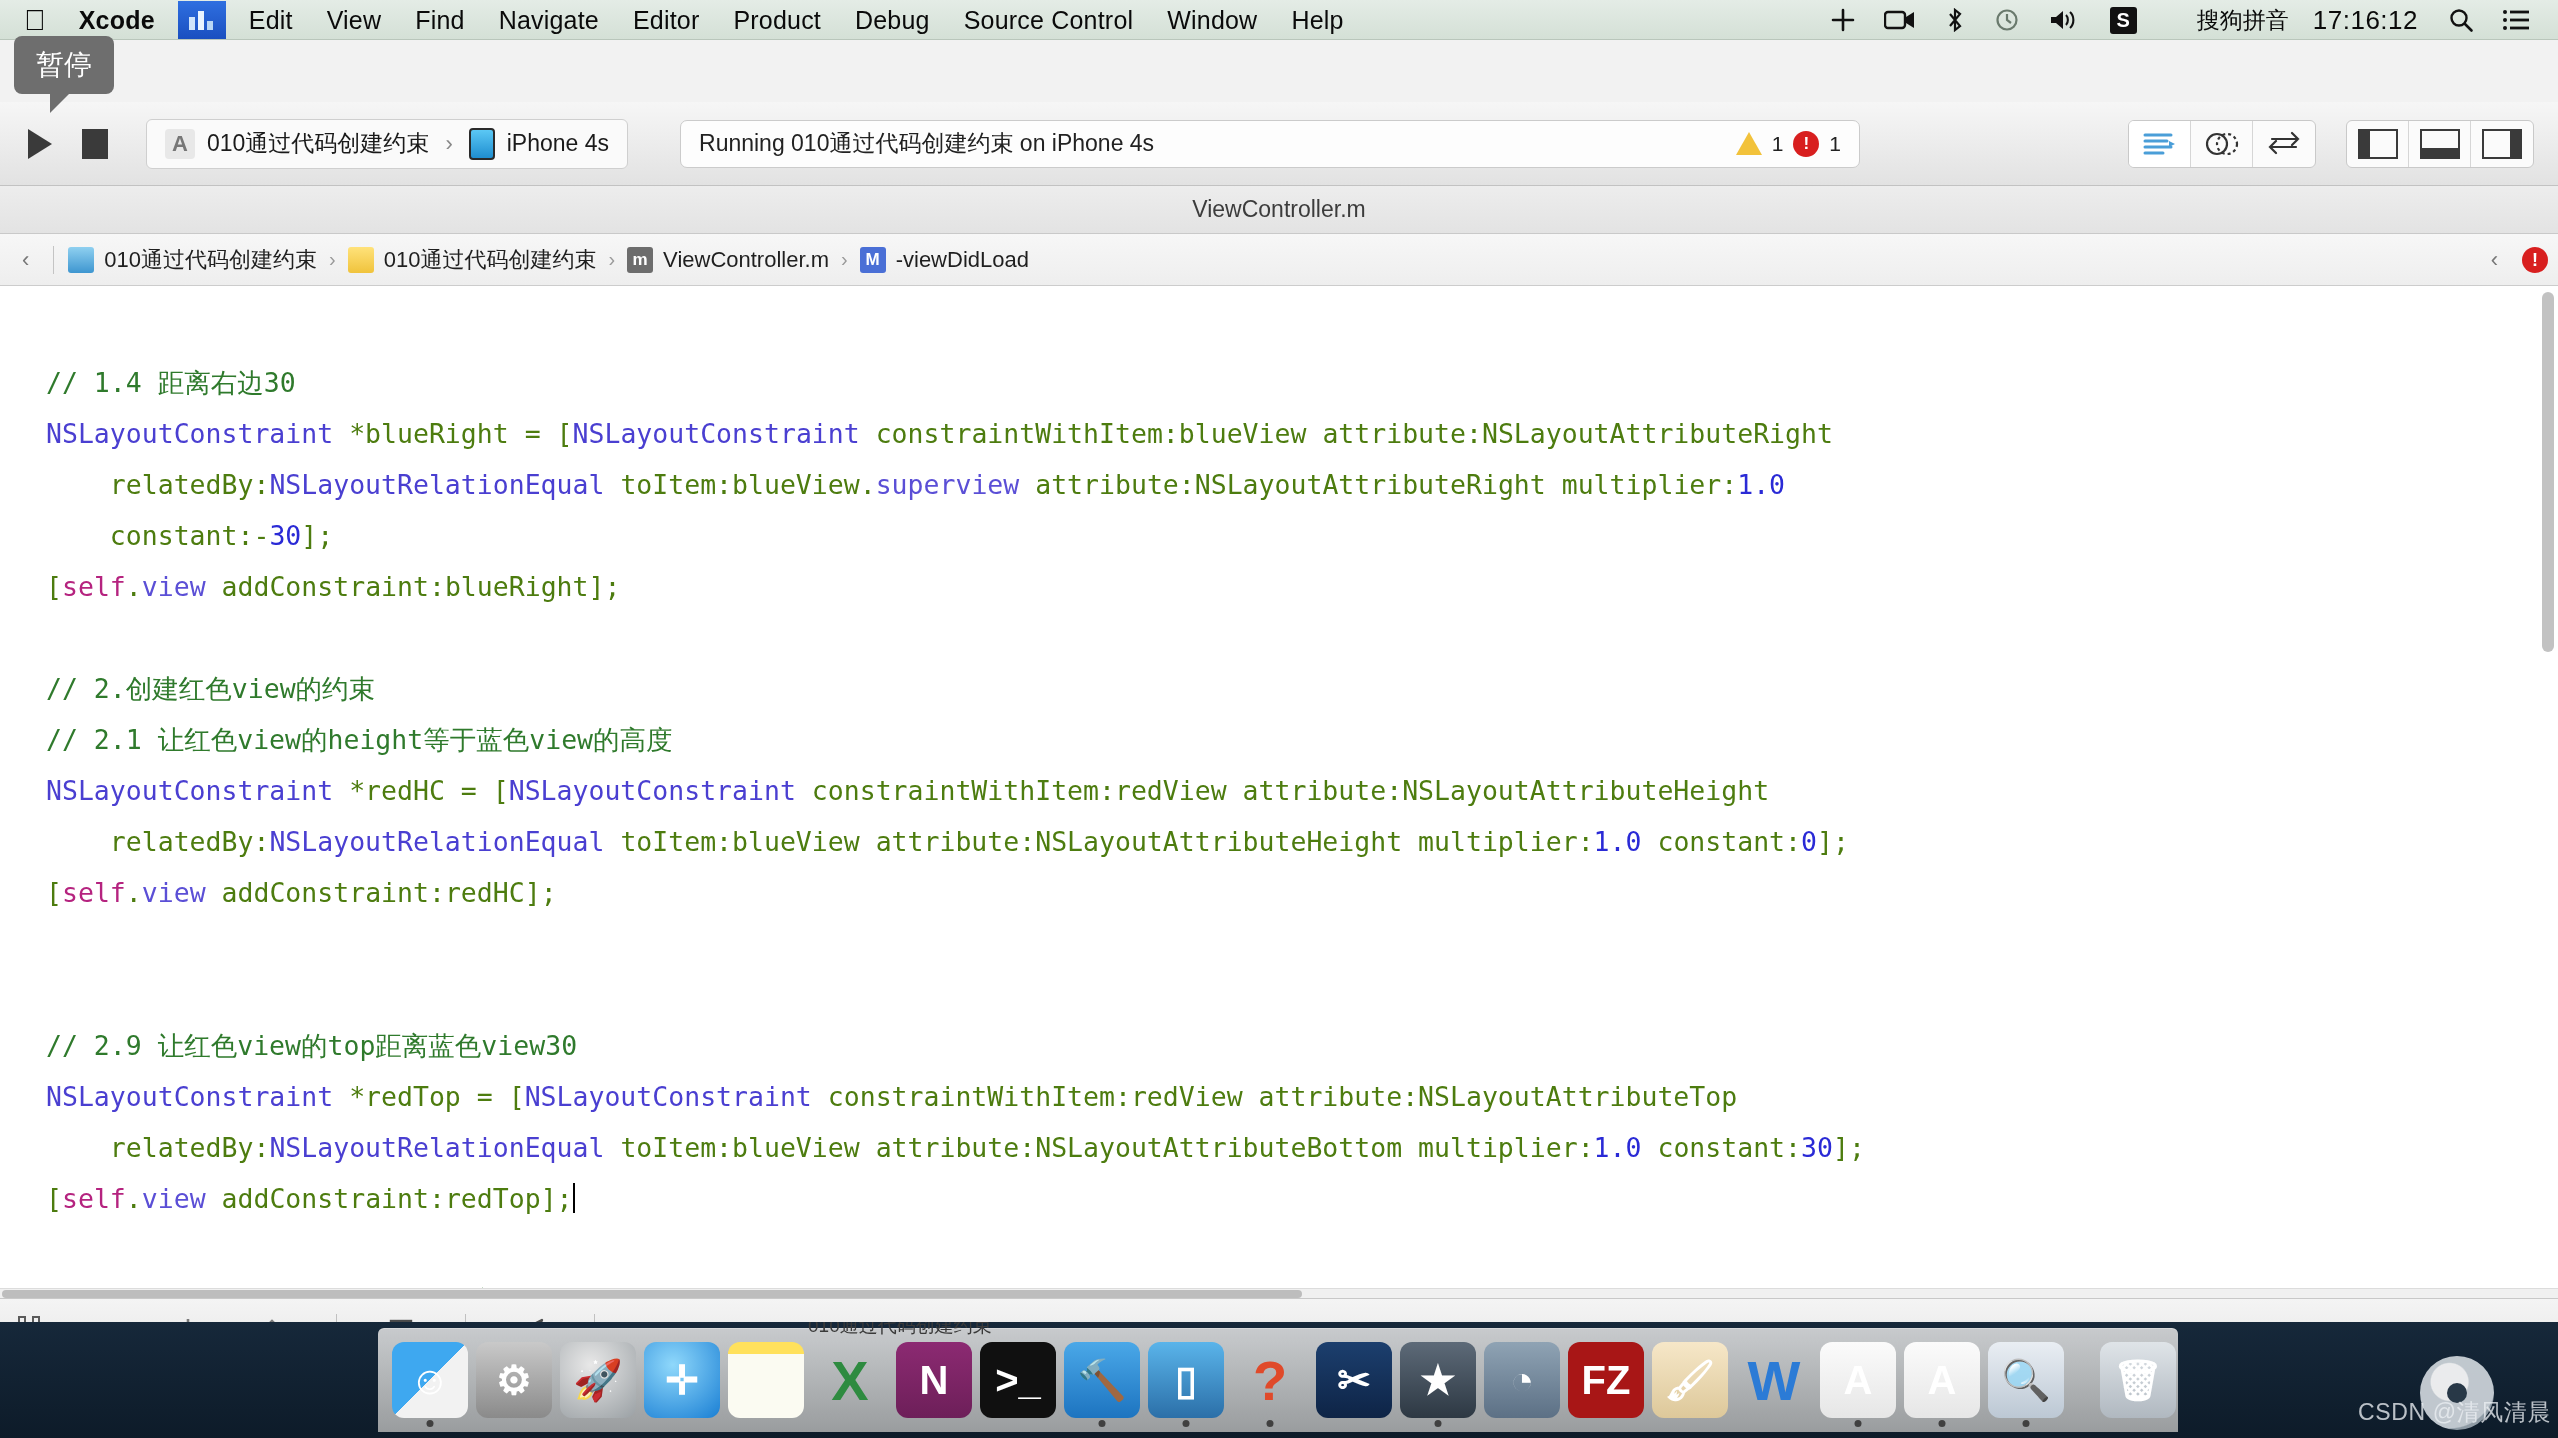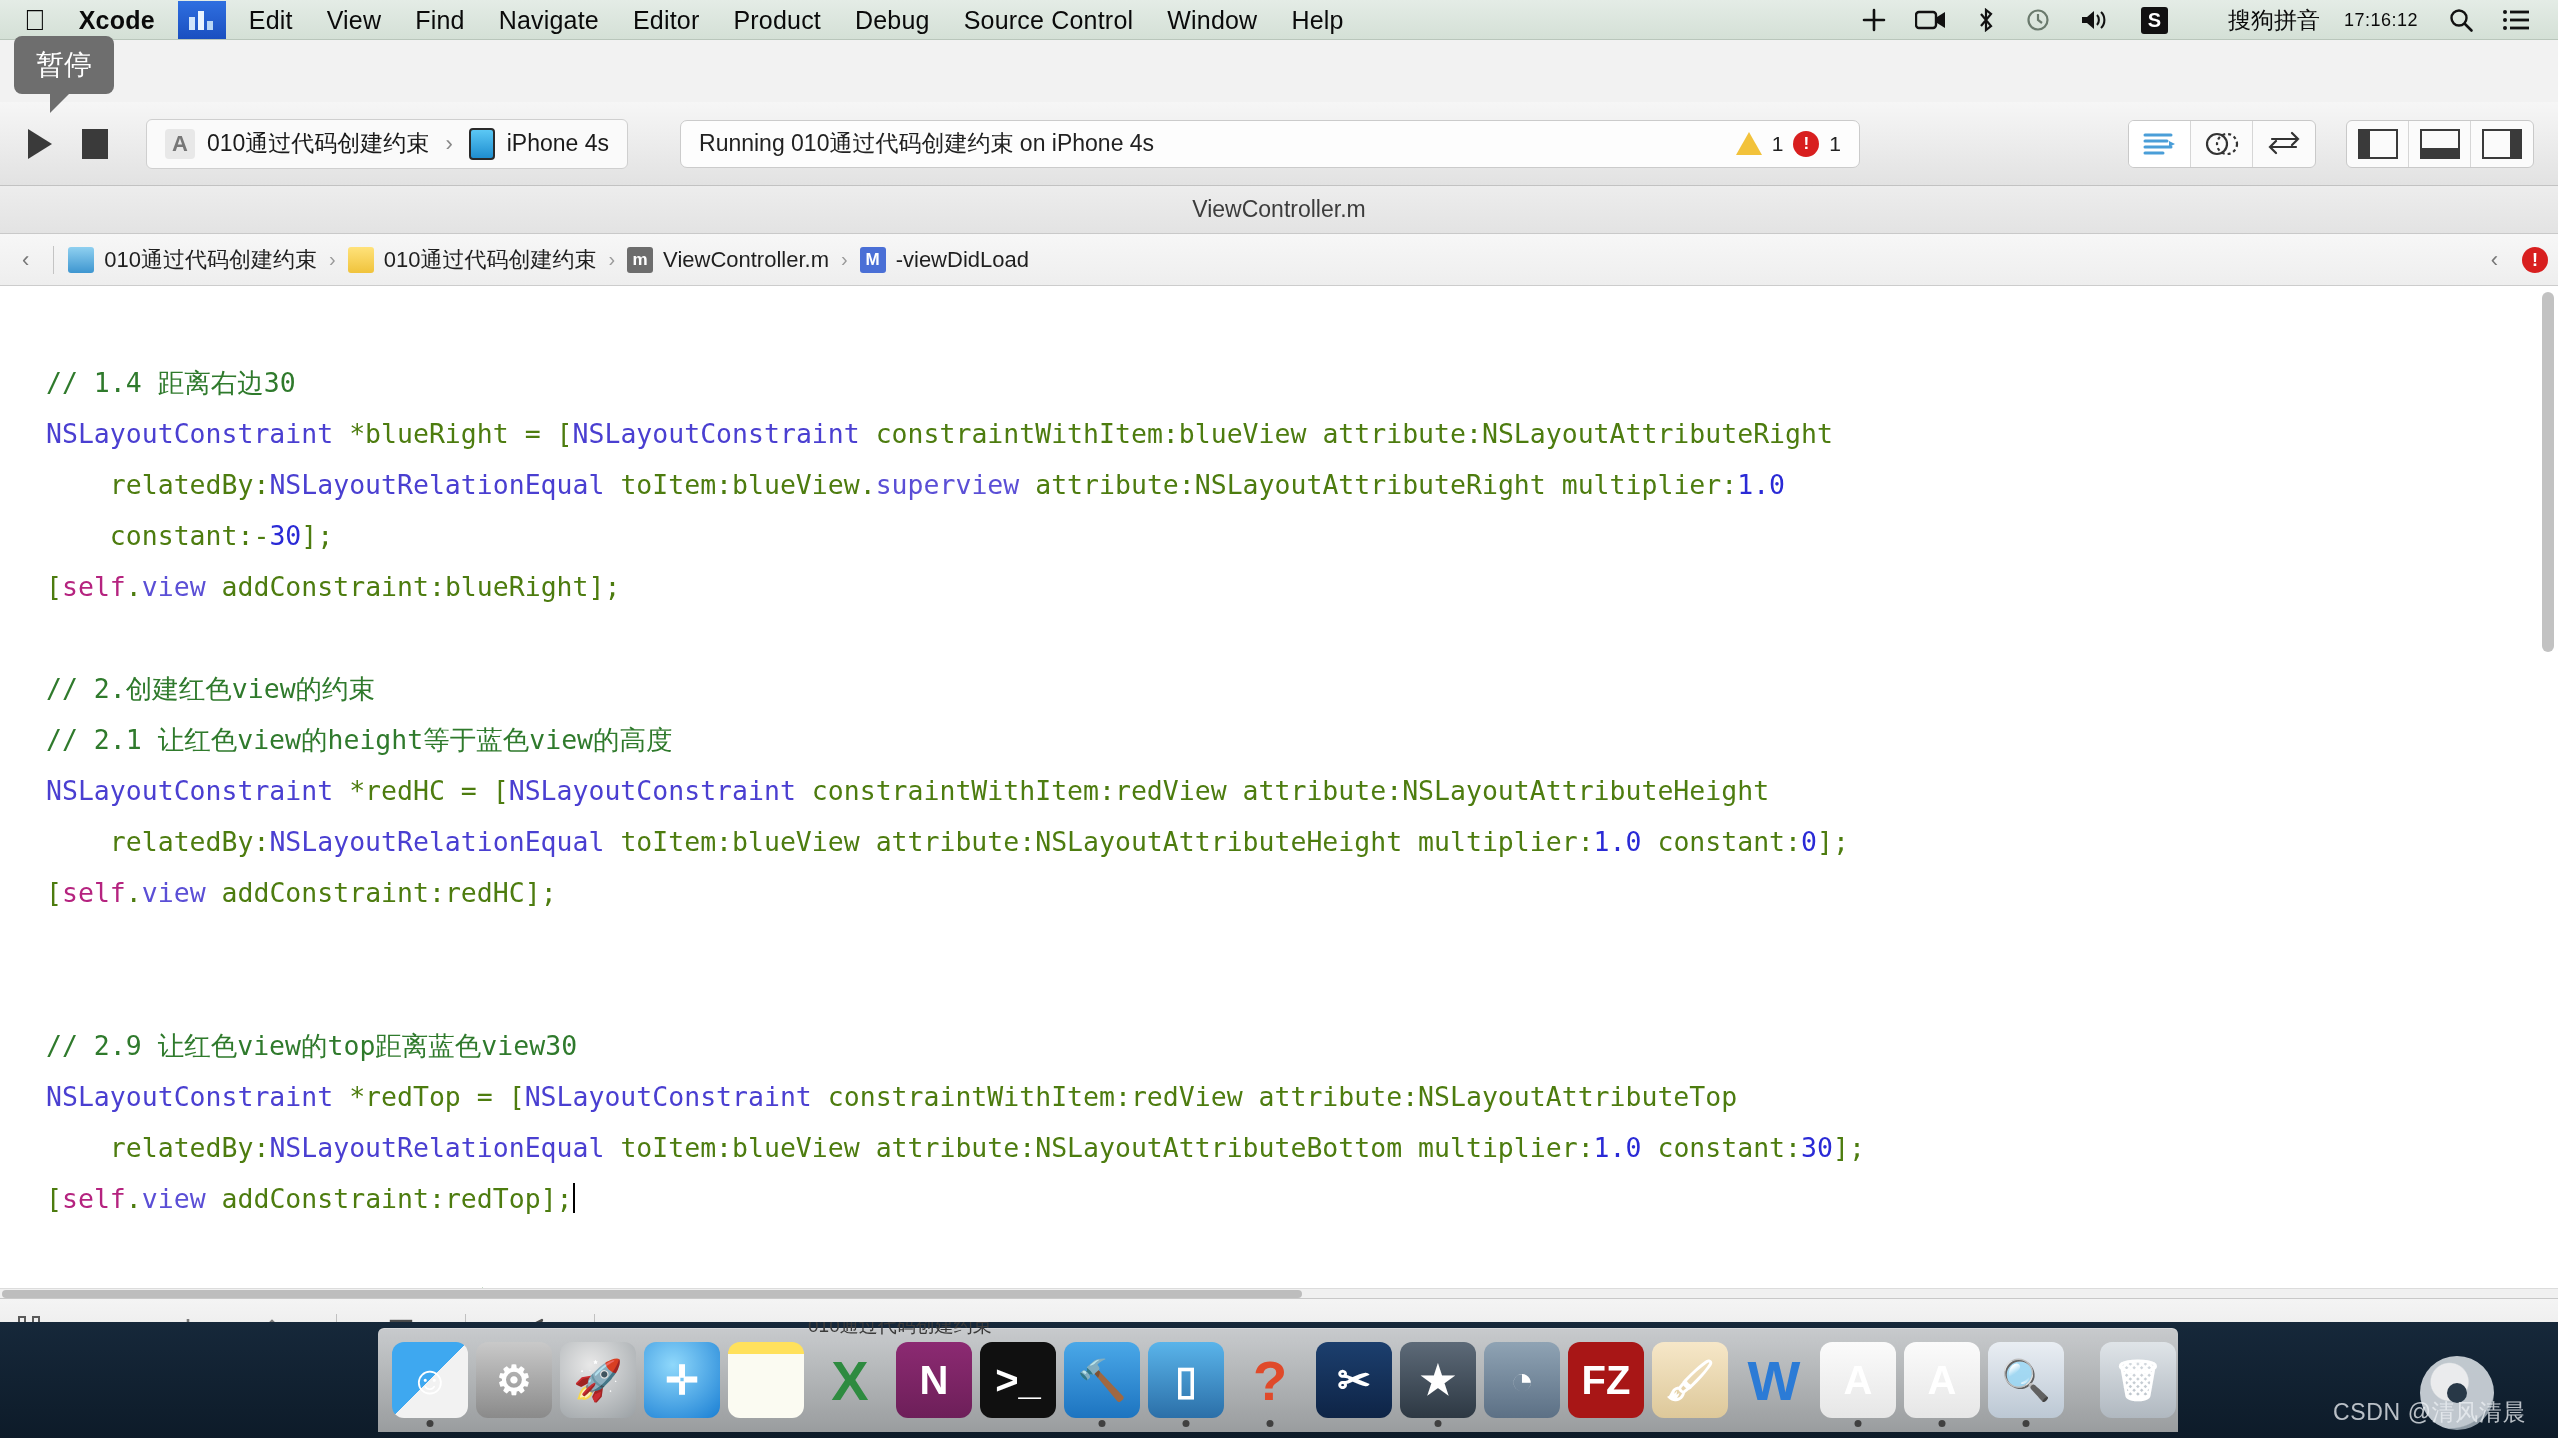--- a/index.html
+++ b/index.html
@@ -46,21 +46,21 @@
   .mb-icon {
     padding: 0 12px; line-height: 40px; font-size: 23px; color: #111;
     display: flex; align-items: center; height: 40px;
   }
   .sogou-box {
     width: 27px; height: 27px; background: #111; color: #fff;
     font-size: 20px; font-weight: bold;
     display: flex; align-items: center; justify-content: center;
     border-radius: 3px;
   }
-  .mb-time { font-size: 18px; padding: 0 14px; letter-spacing: .5px; }
+  .mb-time { font-size: 26px; padding: 0 14px; letter-spacing: .5px; }
   .mb-cn { font-size: 23px; padding: 0 6px 0 8px; margin-left: 36px; }
 
   
   #xcwindow {
     position: absolute; top: 40px; left: 0;
     width: 2558px; height: 1282px;
     background: #f2f2f2;
   }
   
   #deskstrip {
@@ -279,21 +279,21 @@
   .dock-icon .rdot {
     position: absolute; bottom: -9px; left: 50%; transform: translateX(-50%);
     width: 7px; height: 7px; border-radius: 50%; background: #404040;
   }
   .dock-sep { width: 2px; height: 76px; background: rgba(0,0,0,.18); margin: 0 10px 10px; }
   #finder-win-label {
     position: absolute; left: 430px; top: -16px;
     font-size: 19px; color: #3a3a3a; white-space: nowrap;
   }
   #watermark {
-    position: absolute; right: 32px; bottom: 10px;
+    position: absolute; right: 7px; bottom: 10px;
     font-size: 23px; color: rgba(235,238,242,.78);
     letter-spacing: .6px;
   }
   #dvd {
     position: absolute; right: 64px; bottom: 8px;
     width: 74px; height: 74px; border-radius: 50%;
     background: radial-gradient(circle at 40% 35%, #fdfdfd 0 28%, #cfd6dc 30% 70%, #9aa6b0 72% 100%);
     opacity: .92;
   }
   #dvd::after {

